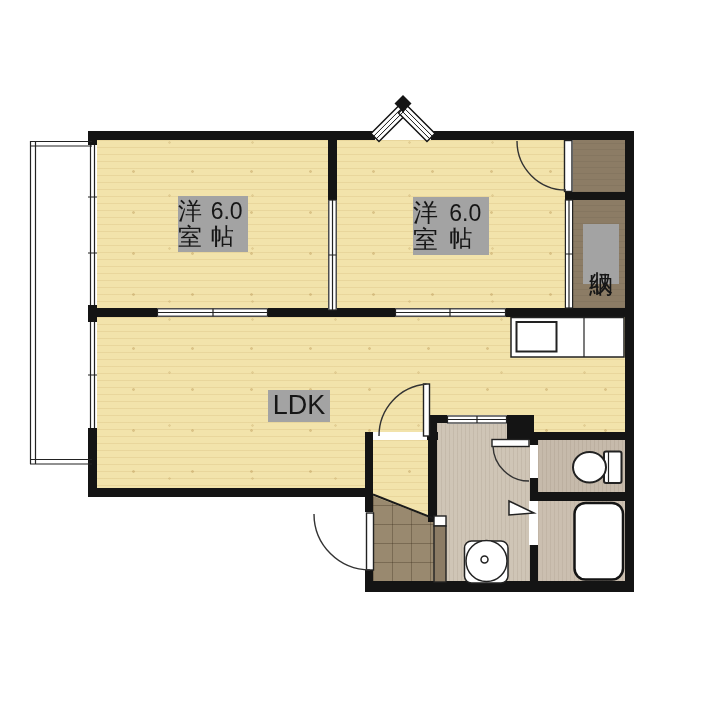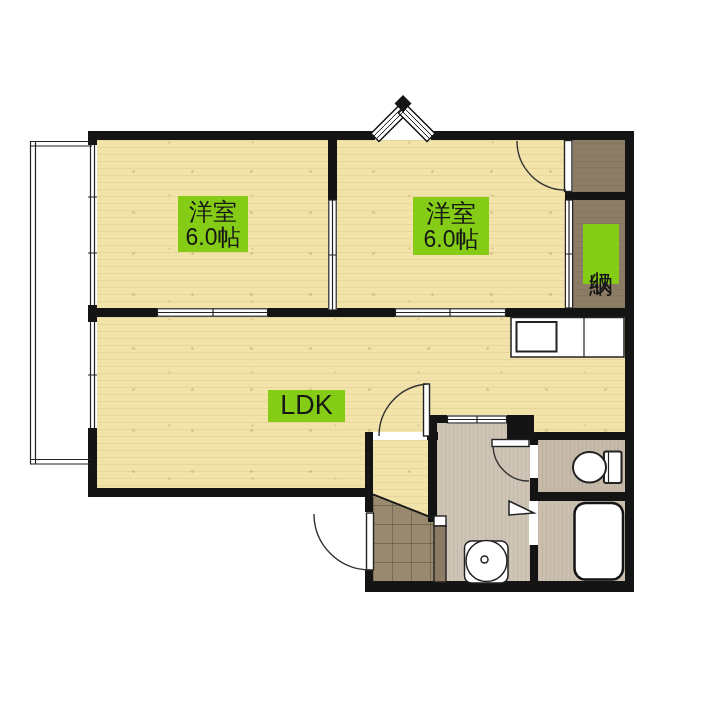--- a/index.html
+++ b/index.html
@@ -21,22 +21,22 @@
     background-image:repeating-linear-gradient(90deg, rgba(90,70,50,.09) 0 1px, rgba(0,0,0,0) 1px 4px);}
   .bath{background-color:#CBBFB0;
     background-image:repeating-linear-gradient(90deg, rgba(90,70,50,.08) 0 1px, rgba(0,0,0,0) 1px 4px);}
   .tile{background-color:#99896F;
     background-image:
       repeating-linear-gradient(0deg, rgba(55,42,24,.32) 0 1px, rgba(0,0,0,0) 1px 19px),
       repeating-linear-gradient(90deg, rgba(55,42,24,.32) 0 1px, rgba(0,0,0,0) 1px 19px);}
   .w{position:absolute;background:#141414;z-index:3;}
   .o{position:absolute;background:#ffffff;z-index:3;}
   .overlay{position:absolute;left:0;top:0;z-index:4;}
-  .label{position:absolute;background:#84cc16;color:#161616;z-index:5;
-         display:flex;flex-direction:column;align-items:center;justify-content:center;
+  .label{position:absolute;background:#a3a3a3;color:#161616;z-index:5;
+         display:flex;flex-direction:row;align-items:center;justify-content:center;
          line-height:1.08;}
   .label .nm{display:block;}
 </style>
 </head>
 <body>
 
 <div class="plan">
 
   <div class="f" style="left:30px;top:141px;width:58px;height:324px;background:#fff;"></div>
   <div class="f wood" style="left:97px;top:140px;width:231px;height:168px;"></div>
@@ -168,20 +168,20 @@
   </svg>
 
   <div class="label" style="left:178px;top:196px;width:70px;height:56px;font-size:24px;">
     <span class="nm">洋室</span>
     <span class="nm" style="font-size:23px;">6.0帖</span>
   </div>
   <div class="label" style="left:413px;top:197px;width:76px;height:58px;font-size:25px;">
     <span class="nm">洋室</span>
     <span class="nm" style="font-size:23px;">6.0帖</span>
   </div>
-  <div class="label" style="left:268px;top:390px;width:77px;height:32px;font-size:27px;">
+  <div class="label" style="left:268px;top:390px;width:62px;height:32px;font-size:27px;">
     <span>LDK</span>
   </div>
   <div class="label" style="left:583px;top:224px;width:36px;height:60px;font-size:24px;">
     <span style="writing-mode:vertical-rl;letter-spacing:2px;">収納</span>
   </div>
 
 </div>
 
 </body></html>

